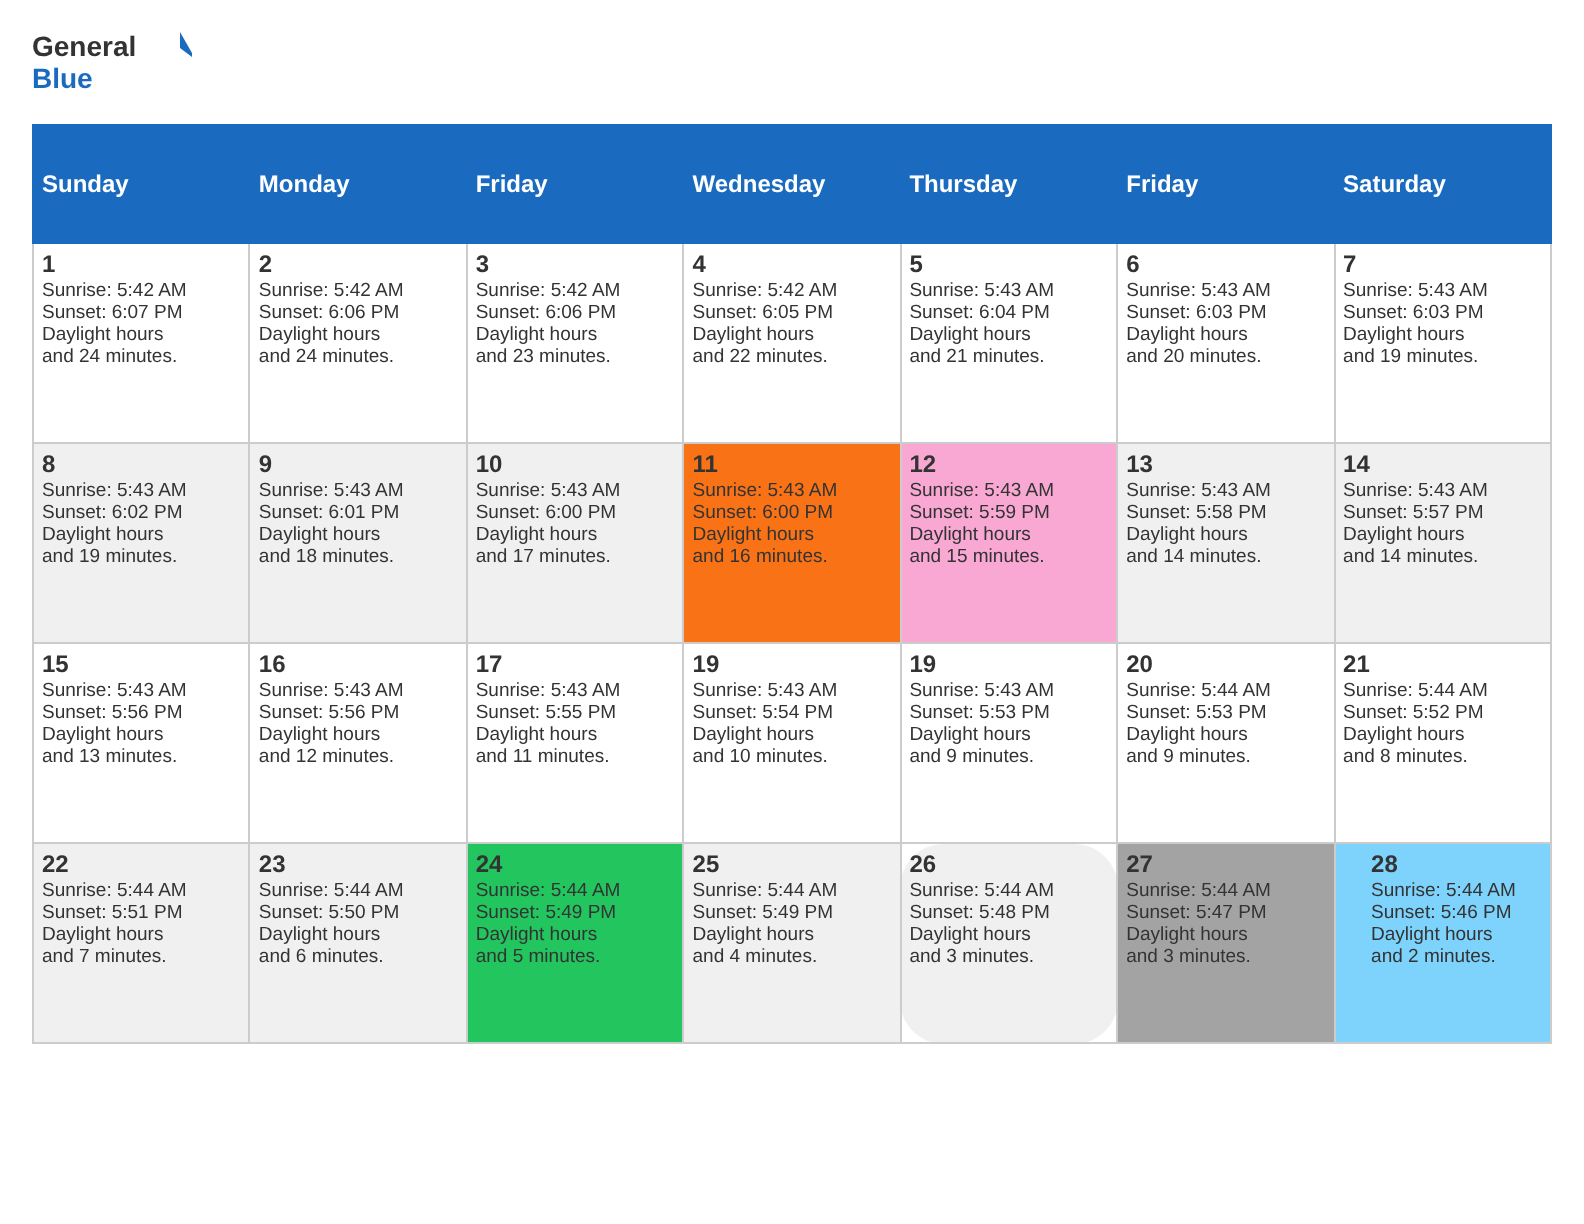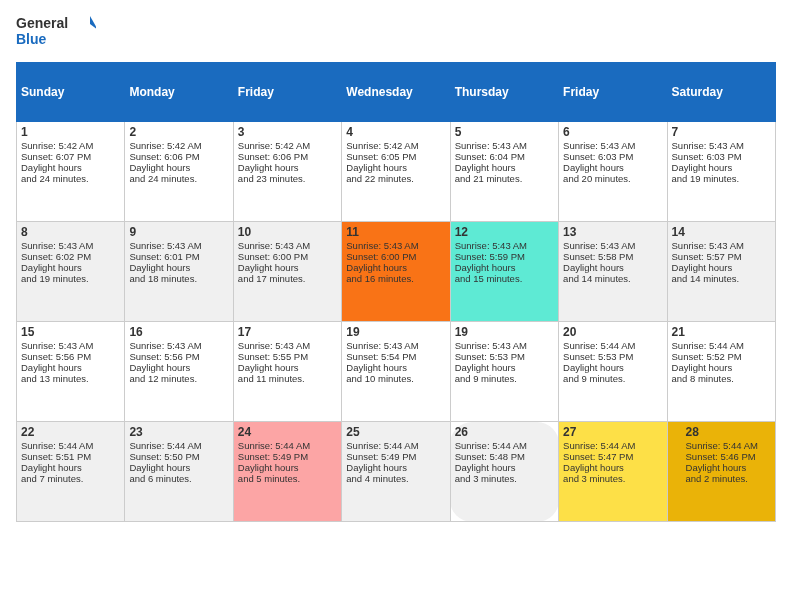--- a/index.html
+++ b/index.html
@@ -119,37 +119,37 @@
           <td><span class="day-num">4</span>Sunrise: 5:42 AM<br>Sunset: 6:05 PM<br>Daylight hours<br>and 22 minutes.</td>
           <td><span class="day-num">5</span>Sunrise: 5:43 AM<br>Sunset: 6:04 PM<br>Daylight hours<br>and 21 minutes.</td>
           <td><span class="day-num">6</span>Sunrise: 5:43 AM<br>Sunset: 6:03 PM<br>Daylight hours<br>and 20 minutes.</td>
           <td><span class="day-num">7</span>Sunrise: 5:43 AM<br>Sunset: 6:03 PM<br>Daylight hours<br>and 19 minutes.</td>
         </tr>
         <tr>
           <td style="background: rgb(240, 240, 240);"><span class="day-num">8</span>Sunrise: 5:43 AM<br>Sunset: 6:02 PM<br>Daylight hours<br>and 19 minutes.</td>
           <td style="background: rgb(240, 240, 240);"><span class="day-num">9</span>Sunrise: 5:43 AM<br>Sunset: 6:01 PM<br>Daylight hours<br>and 18 minutes.</td>
           <td style="background: rgb(240, 240, 240);"><span class="day-num">10</span>Sunrise: 5:43 AM<br>Sunset: 6:00 PM<br>Daylight hours<br>and 17 minutes.</td>
           <td style="background: #f97316;"><span class="day-num">11</span>Sunrise: 5:43 AM<br>Sunset: 6:00 PM<br>Daylight hours<br>and 16 minutes.</td>
-          <td style="background: #5eead4;"><span class="day-num">12</span>Sunrise: 5:43 AM<br>Sunset: 5:59 PM<br>Daylight hours<br>and 15 minutes.</td>
+          <td style="background: #f9a8d4;"><span class="day-num">12</span>Sunrise: 5:43 AM<br>Sunset: 5:59 PM<br>Daylight hours<br>and 15 minutes.</td>
           <td style="background: rgb(240, 240, 240);"><span class="day-num">13</span>Sunrise: 5:43 AM<br>Sunset: 5:58 PM<br>Daylight hours<br>and 14 minutes.</td>
           <td style="background: rgb(240, 240, 240);"><span class="day-num">14</span>Sunrise: 5:43 AM<br>Sunset: 5:57 PM<br>Daylight hours<br>and 14 minutes.</td>
         </tr>
         <tr>
           <td><span class="day-num">15</span>Sunrise: 5:43 AM<br>Sunset: 5:56 PM<br>Daylight hours<br>and 13 minutes.</td>
           <td><span class="day-num">16</span>Sunrise: 5:43 AM<br>Sunset: 5:56 PM<br>Daylight hours<br>and 12 minutes.</td>
           <td><span class="day-num">17</span>Sunrise: 5:43 AM<br>Sunset: 5:55 PM<br>Daylight hours<br>and 11 minutes.</td>
           <td><span class="day-num">19</span>Sunrise: 5:43 AM<br>Sunset: 5:54 PM<br>Daylight hours<br>and 10 minutes.</td>
           <td><span class="day-num">19</span>Sunrise: 5:43 AM<br>Sunset: 5:53 PM<br>Daylight hours<br>and 9 minutes.</td>
           <td><span class="day-num">20</span>Sunrise: 5:44 AM<br>Sunset: 5:53 PM<br>Daylight hours<br>and 9 minutes.</td>
           <td><span class="day-num">21</span>Sunrise: 5:44 AM<br>Sunset: 5:52 PM<br>Daylight hours<br>and 8 minutes.</td>
         </tr>
         <tr>
           <td style="background: rgb(240, 240, 240);"><span class="day-num">22</span>Sunrise: 5:44 AM<br>Sunset: 5:51 PM<br>Daylight hours<br>and 7 minutes.</td>
           <td style="background: rgb(240, 240, 240);"><span class="day-num">23</span>Sunrise: 5:44 AM<br>Sunset: 5:50 PM<br>Daylight hours<br>and 6 minutes.</td>
-          <td style="background: #fca5a5;"><span class="day-num">24</span>Sunrise: 5:44 AM<br>Sunset: 5:49 PM<br>Daylight hours<br>and 5 minutes.</td>
+          <td style="background: #22c55e;"><span class="day-num">24</span>Sunrise: 5:44 AM<br>Sunset: 5:49 PM<br>Daylight hours<br>and 5 minutes.</td>
           <td style="background: rgb(240, 240, 240);"><span class="day-num">25</span>Sunrise: 5:44 AM<br>Sunset: 5:49 PM<br>Daylight hours<br>and 4 minutes.</td>
           <td style="background: rgb(240, 240, 240); border-radius: 22px;"><span class="day-num">26</span>Sunrise: 5:44 AM<br>Sunset: 5:48 PM<br>Daylight hours<br>and 3 minutes.</td>
-          <td style="background: #fde047;"><span class="day-num">27</span>Sunrise: 5:44 AM<br>Sunset: 5:47 PM<br>Daylight hours<br>and 3 minutes.</td>
-          <td style="background: #eab308; padding-left: 18px;"><span class="day-num">28</span>Sunrise: 5:44 AM<br>Sunset: 5:46 PM<br>Daylight hours<br>and 2 minutes.</td>
+          <td style="background: #a3a3a3;"><span class="day-num">27</span>Sunrise: 5:44 AM<br>Sunset: 5:47 PM<br>Daylight hours<br>and 3 minutes.</td>
+          <td style="background: #7dd3fc; padding-left: 18px;"><span class="day-num">28</span>Sunrise: 5:44 AM<br>Sunset: 5:46 PM<br>Daylight hours<br>and 2 minutes.</td>
         </tr>
       </tbody>
   </table>
 </div>
 
 </body></html>

